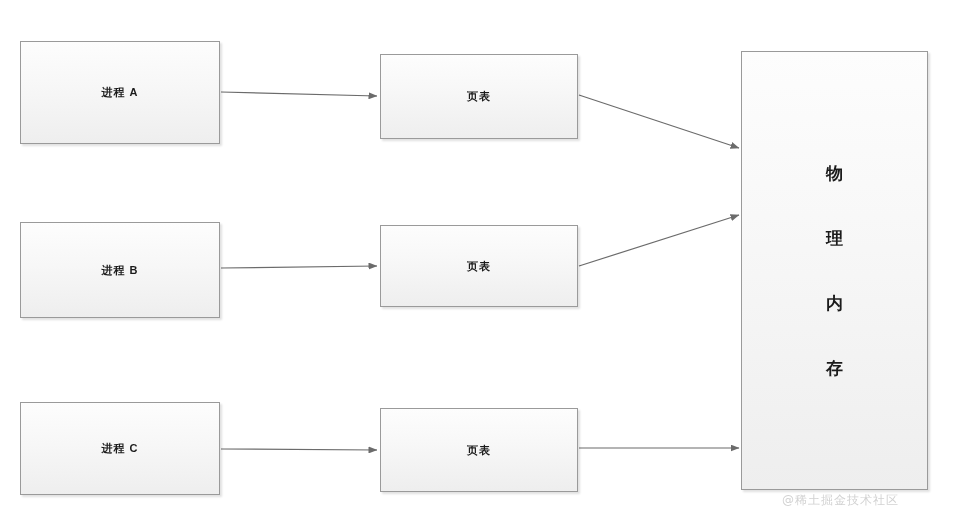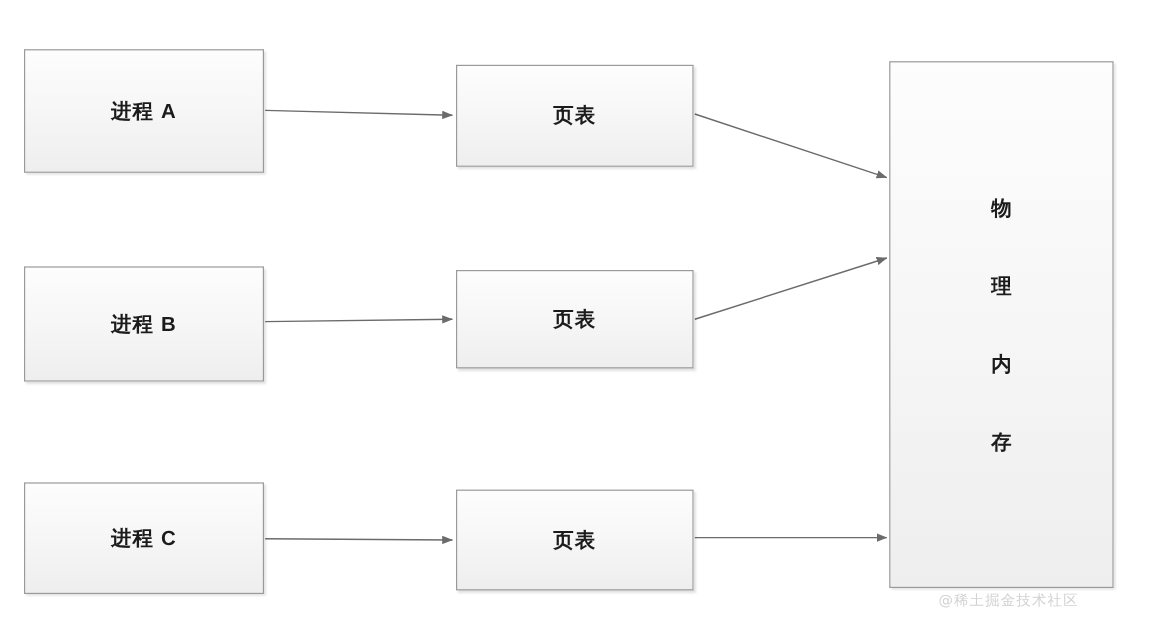--- a/index.html
+++ b/index.html
@@ -29,21 +29,21 @@
     position: absolute;
     box-sizing: border-box;
     border: 1px solid #9a9a9a;
     background: linear-gradient(to bottom, #fdfdfd 0%, #f7f7f7 45%, #eeeeee 100%);
     box-shadow: 2px 2px 2px rgba(0,0,0,0.12);
     display: flex;
     align-items: center;
     justify-content: center;
   }
   .node-label {
-    font-size: 17px;
+    font-size: 11px;
     font-weight: bold;
     color: #1b1b1b;
     letter-spacing: 1px;
     white-space: nowrap;
   }
   .vertical-label {
     display: flex;
     flex-direction: column;
     align-items: center;
     justify-content: center;

